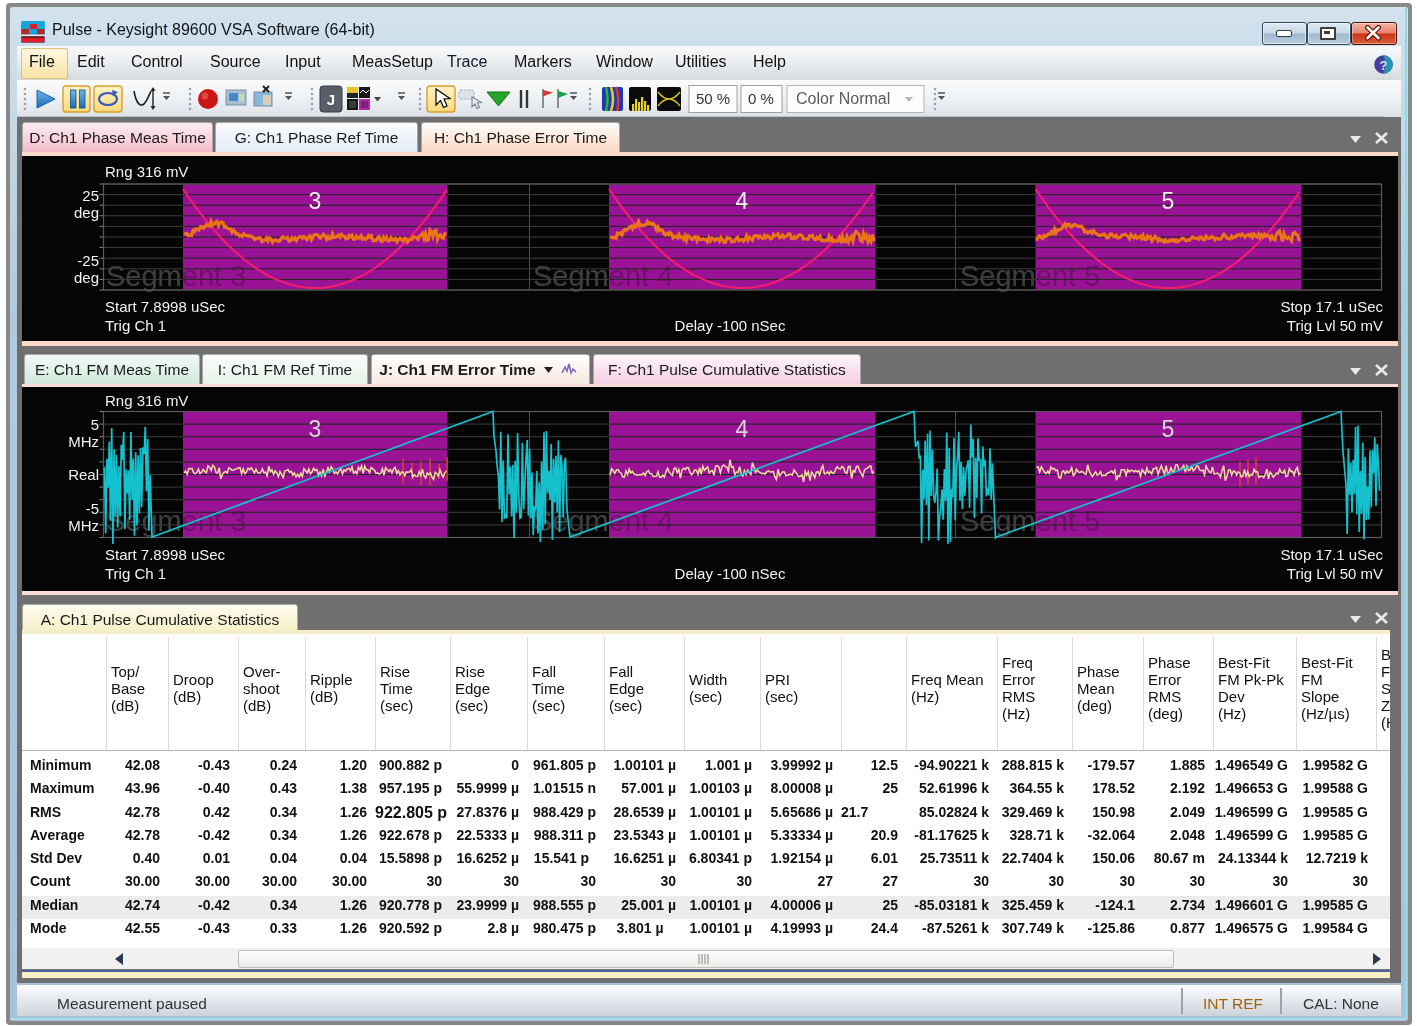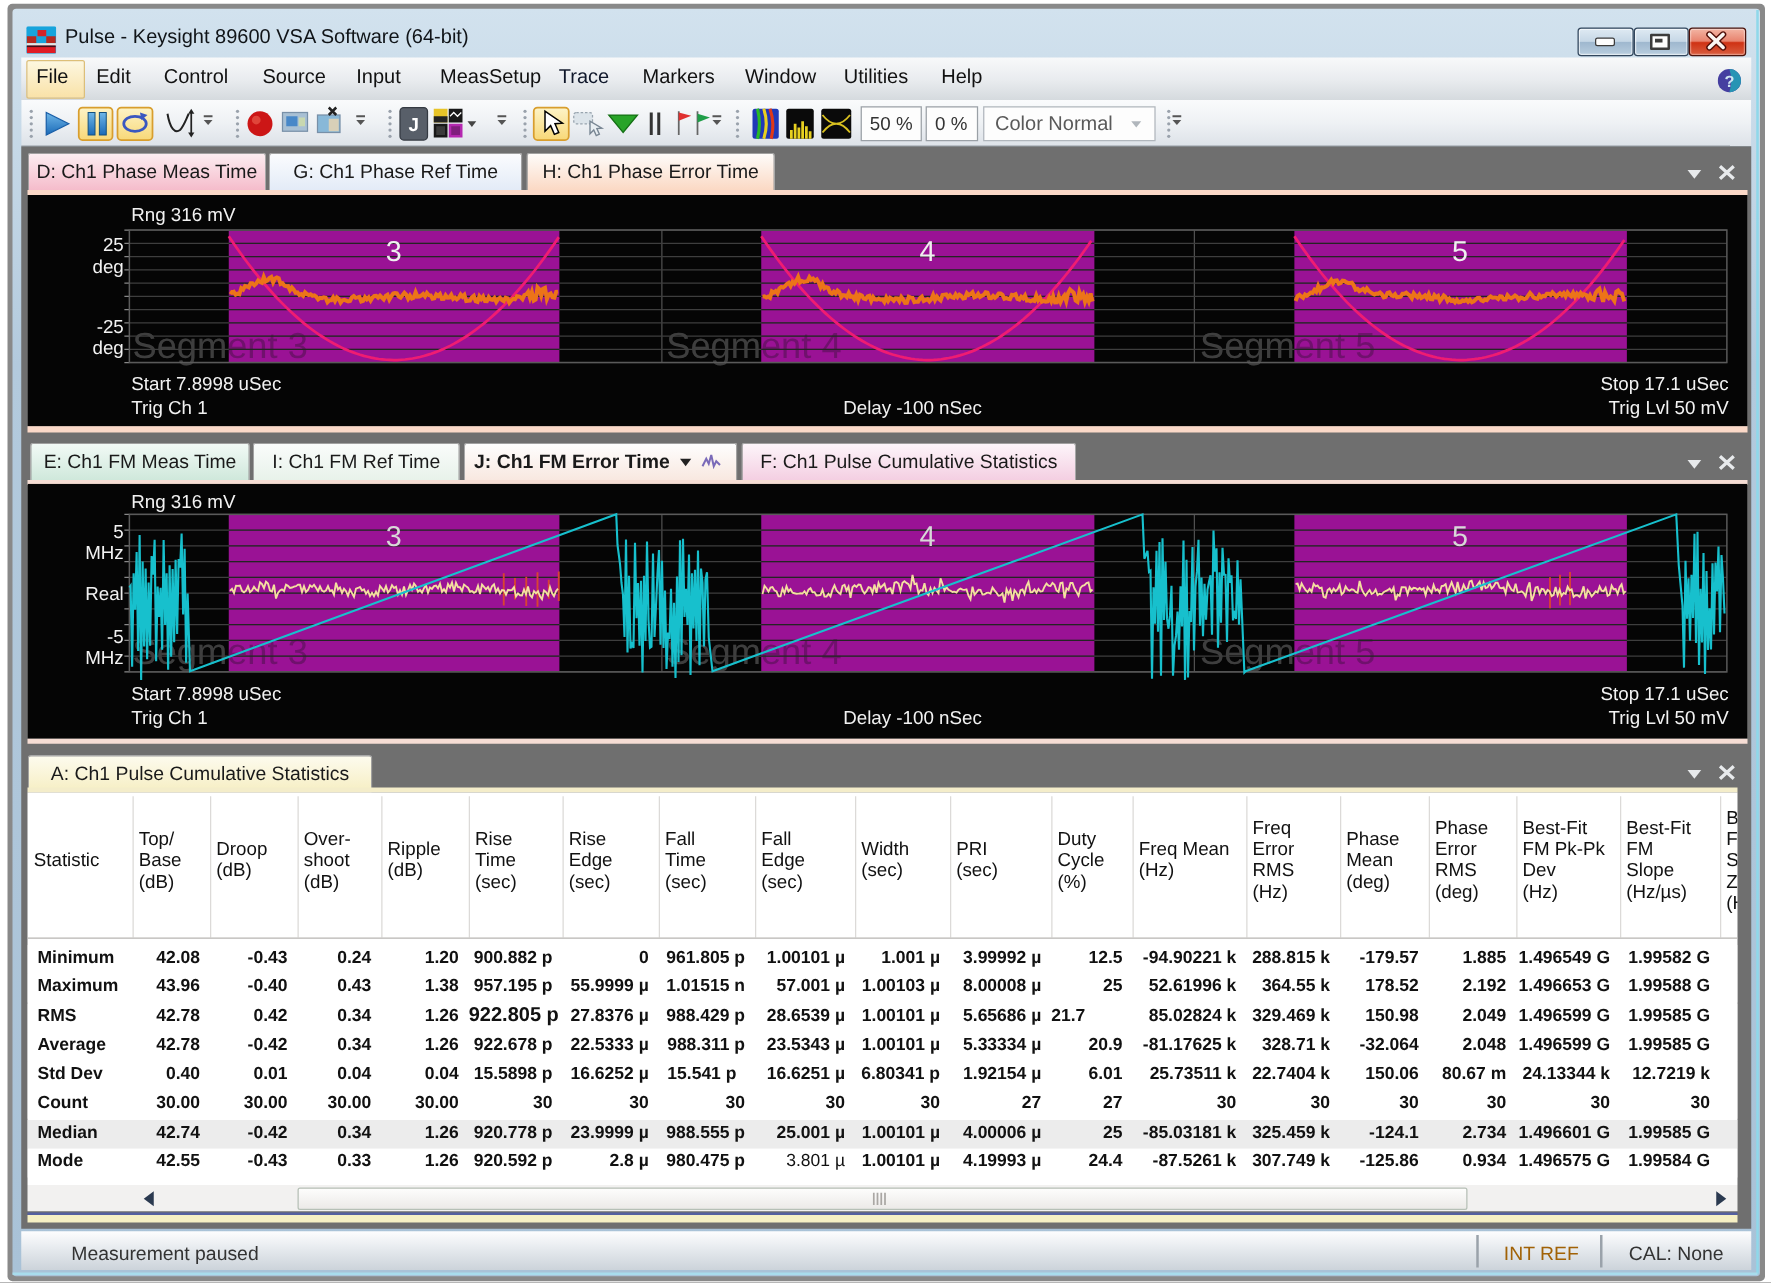--- a/index.html
+++ b/index.html
@@ -369,23 +369,20 @@
     <text x="1361" y="192" font-family="Liberation Sans" font-size="15" fill="#f2f2f2" text-anchor="end">Trig Lvl 50 mV</text>
   </svg>
 <div class="abs" style="left:22px;top:591px;width:1376px;height:4px;background:#f6ddd4"></div>
 <svg class="abs" style="left:1348px;top:362px" width="46" height="16" xmlns="http://www.w3.org/2000/svg">
     <path d="M2 6 l11 0 l-5.5 7 z" fill="#e8eaec"></path>
     <path d="M28 3 L39 13 M39 3 L28 13" stroke="#e8eaec" stroke-width="2.6"></path>
   </svg>
 <div style="position:absolute;left:22px;top:604px;width:276px;height:30px;background:linear-gradient(#fdfbee,#f6eec2);border:1px solid #a8a8a8;border-bottom:none;border-radius:3px 3px 0 0;box-sizing:border-box;font-size:15.5px;color:#1a1a1a;display:flex;align-items:center;justify-content:center;white-space:nowrap">A: Ch1 Pulse Cumulative Statistics</div>
 <div class="abs" style="left:22px;top:630px;width:1368px;height:4px;background:#f4edca"></div>
 <div style="position:absolute;left:22px;top:634px;width:1368px;height:314px;background:#fff;overflow:hidden;font-size:15px;color:#111">
-    <div style="position:absolute;left:5px;top:0;width:76px;height:108px;display:flex;align-items:center">
-      <div style="line-height:17px">Statistic</div>
-    </div>
     <div style="position:absolute;left:84px;top:3px;width:1px;height:113px;background:#dcdad8"></div>
     <div style="position:absolute;left:89px;top:0;width:54px;height:108px;display:flex;align-items:center">
       <div style="line-height:17px">Top/<br>Base<br>(dB)</div>
     </div>
     <div style="position:absolute;left:146px;top:3px;width:1px;height:113px;background:#dcdad8"></div>
     <div style="position:absolute;left:151px;top:0;width:62px;height:108px;display:flex;align-items:center">
       <div style="line-height:17px">Droop<br>(dB)</div>
     </div>
     <div style="position:absolute;left:216px;top:3px;width:1px;height:113px;background:#dcdad8"></div>
     <div style="position:absolute;left:221px;top:0;width:59px;height:108px;display:flex;align-items:center">
@@ -413,23 +410,20 @@
     </div>
     <div style="position:absolute;left:662px;top:3px;width:1px;height:113px;background:#dcdad8"></div>
     <div style="position:absolute;left:667px;top:0;width:68px;height:108px;display:flex;align-items:center">
       <div style="line-height:17px">Width<br>(sec)</div>
     </div>
     <div style="position:absolute;left:738px;top:3px;width:1px;height:113px;background:#dcdad8"></div>
     <div style="position:absolute;left:743px;top:0;width:73px;height:108px;display:flex;align-items:center">
       <div style="line-height:17px">PRI<br>(sec)</div>
     </div>
     <div style="position:absolute;left:819px;top:3px;width:1px;height:113px;background:#dcdad8"></div>
-    <div style="position:absolute;left:824px;top:0;width:57px;height:108px;display:flex;align-items:center">
-      <div style="line-height:17px">Duty<br>Cycle<br>(%)</div>
-    </div>
     <div style="position:absolute;left:884px;top:3px;width:1px;height:113px;background:#dcdad8"></div>
     <div style="position:absolute;left:889px;top:0;width:83px;height:108px;display:flex;align-items:center">
       <div style="line-height:17px">Freq Mean<br>(Hz)</div>
     </div>
     <div style="position:absolute;left:975px;top:3px;width:1px;height:113px;background:#dcdad8"></div>
     <div style="position:absolute;left:980px;top:0;width:67px;height:108px;display:flex;align-items:center">
       <div style="line-height:17px">Freq<br>Error<br>RMS<br>(Hz)</div>
     </div>
     <div style="position:absolute;left:1050px;top:3px;width:1px;height:113px;background:#dcdad8"></div>
     <div style="position:absolute;left:1055px;top:0;width:63px;height:108px;display:flex;align-items:center">
@@ -587,28 +581,28 @@
     <div style="position:absolute;left:1274px;top:262.5px;width:72px;text-align:right;font-size:14px;font-weight:bold;white-space:nowrap">1.99585 G</div>
     <div style="position:absolute;left:0;top:284.8px;width:1368px;height:23.25px;background:#fff"></div>
     <div style="position:absolute;left:8px;top:285.8px;width:74px;text-align:left;font-size:14px;font-weight:bold;white-space:nowrap">Mode</div>
     <div style="position:absolute;left:84px;top:285.8px;width:54px;text-align:right;font-size:14px;font-weight:bold;white-space:nowrap">42.55</div>
     <div style="position:absolute;left:146px;top:285.8px;width:62px;text-align:right;font-size:14px;font-weight:bold;white-space:nowrap">-0.43</div>
     <div style="position:absolute;left:216px;top:285.8px;width:59px;text-align:right;font-size:14px;font-weight:bold;white-space:nowrap">0.33</div>
     <div style="position:absolute;left:283px;top:285.8px;width:62px;text-align:right;font-size:14px;font-weight:bold;white-space:nowrap">1.26</div>
     <div style="position:absolute;left:353px;top:285.8px;width:67px;text-align:right;font-size:14px;font-weight:bold;white-space:nowrap">920.592 p</div>
     <div style="position:absolute;left:428px;top:285.8px;width:69px;text-align:right;font-size:14px;font-weight:bold;white-space:nowrap">2.8 µ</div>
     <div style="position:absolute;left:505px;top:285.8px;width:69px;text-align:right;font-size:14px;font-weight:bold;white-space:nowrap">980.475 p</div>
-    <div style="position:absolute;left:582px;top:285.8px;width:72px;text-align:right;font-size:14px;font-weight:normal;white-space:nowrap">3.801 µ</div>
+    <div style="position:absolute;left:582px;top:285.8px;width:72px;text-align:center;font-size:14px;font-weight:bold;white-space:nowrap">3.801 µ</div>
     <div style="position:absolute;left:662px;top:285.8px;width:68px;text-align:right;font-size:14px;font-weight:bold;white-space:nowrap">1.00101 µ</div>
     <div style="position:absolute;left:738px;top:285.8px;width:73px;text-align:right;font-size:14px;font-weight:bold;white-space:nowrap">4.19993 µ</div>
     <div style="position:absolute;left:819px;top:285.8px;width:57px;text-align:right;font-size:14px;font-weight:bold;white-space:nowrap">24.4</div>
     <div style="position:absolute;left:884px;top:285.8px;width:83px;text-align:right;font-size:14px;font-weight:bold;white-space:nowrap">-87.5261 k</div>
     <div style="position:absolute;left:975px;top:285.8px;width:67px;text-align:right;font-size:14px;font-weight:bold;white-space:nowrap">307.749 k</div>
     <div style="position:absolute;left:1050px;top:285.8px;width:63px;text-align:right;font-size:14px;font-weight:bold;white-space:nowrap">-125.86</div>
-    <div style="position:absolute;left:1121px;top:285.8px;width:62px;text-align:right;font-size:14px;font-weight:bold;white-space:nowrap">0.934</div>
+    <div style="position:absolute;left:1121px;top:285.8px;width:62px;text-align:right;font-size:14px;font-weight:bold;white-space:nowrap">0.877</div>
     <div style="position:absolute;left:1191px;top:285.8px;width:75px;text-align:right;font-size:14px;font-weight:bold;white-space:nowrap">1.496575 G</div>
     <div style="position:absolute;left:1274px;top:285.8px;width:72px;text-align:right;font-size:14px;font-weight:bold;white-space:nowrap">1.99584 G</div>
   </div>
 <div class="abs" style="left:22px;top:948px;width:1368px;height:21px;background:#f2f1f0"></div>
 <svg class="abs" style="left:110px;top:952px" width="20" height="14" xmlns="http://www.w3.org/2000/svg">
     <path d="M13 1 L5 7 L13 13 Z" fill="#2b3a50"></path>
   </svg>
 <svg class="abs" style="left:1366px;top:952px" width="20" height="14" xmlns="http://www.w3.org/2000/svg">
     <path d="M7 1 L15 7 L7 13 Z" fill="#2b3a50"></path>
   </svg>

